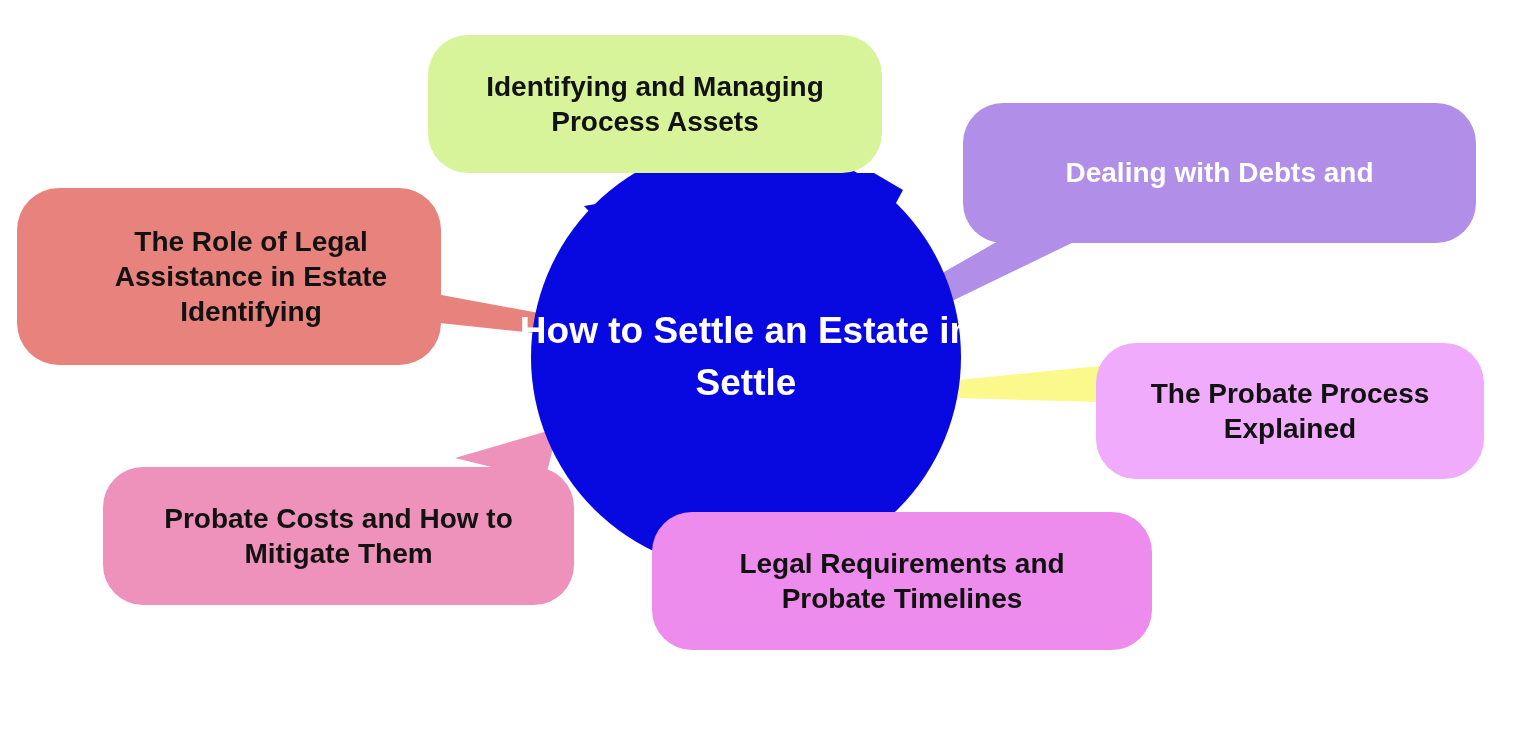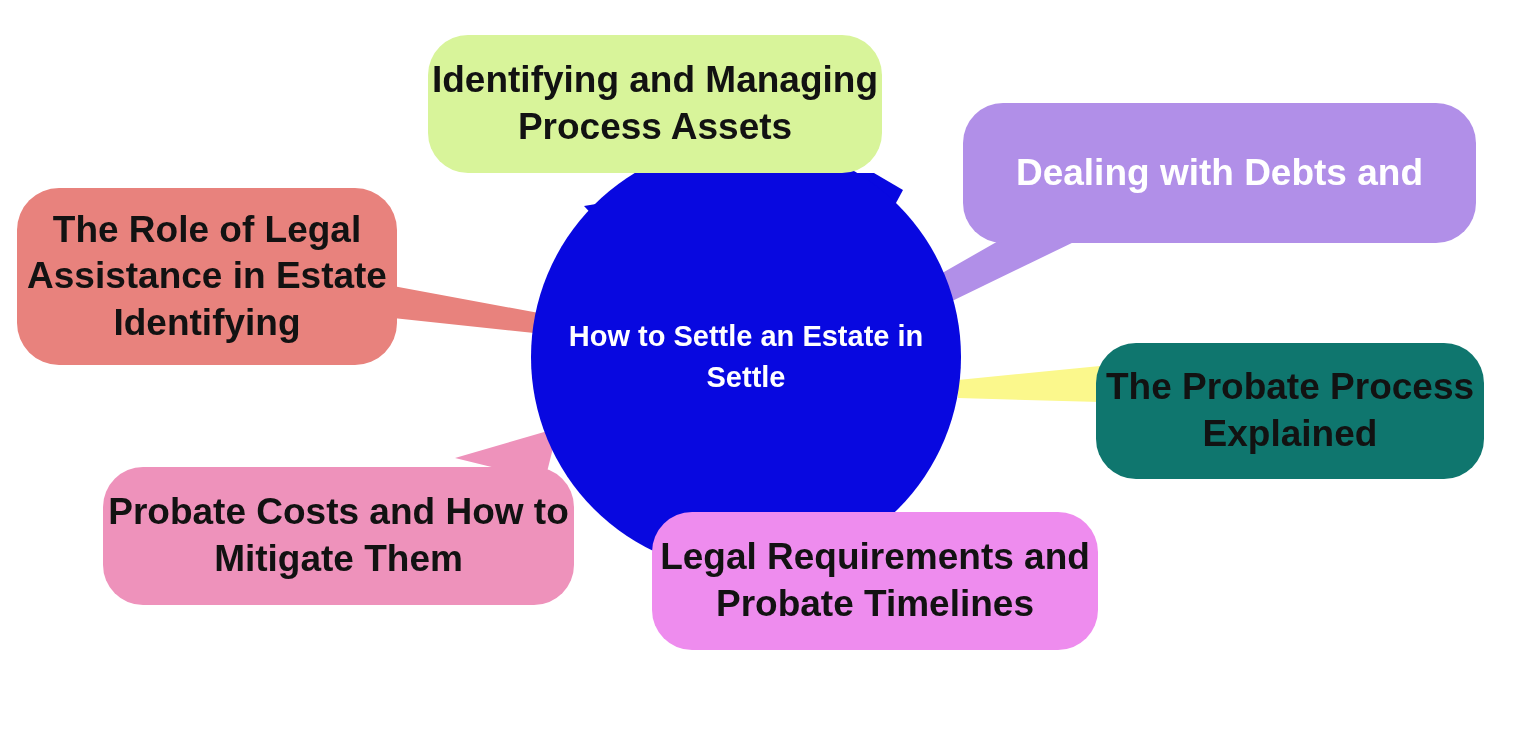--- a/index.html
+++ b/index.html
@@ -16,45 +16,45 @@
     left: 0; top: 0;
   }
   .bubble {
     position: absolute;
     display: flex;
     flex-direction: column;
     align-items: center;
     justify-content: center;
     text-align: center;
     font-weight: bold;
-    font-size: 37px;
+    font-size: 28px;
     line-height: 1.26;
     border-radius: 40px;
   }
   .bubble span { display: block; white-space: nowrap; }
   .center-label {
     position: absolute;
     left: 531px; top: 142px;
     width: 430px; height: 430px;
     display: flex;
     flex-direction: column;
     align-items: center;
     justify-content: center;
     text-align: center;
     font-weight: bold;
-    font-size: 29px;
+    font-size: 37px;
     line-height: 1.4;
   }
   .center-label span { display: block; white-space: nowrap; }
   .n0 { left: 428px;  top: 35px;  width: 454px; height: 138px; }
   .n1 { left: 963px;  top: 103px; width: 513px; height: 140px; }
   .n2 { left: 1096px; top: 343px; width: 388px; height: 136px; }
-  .n3 { left: 652px;  top: 512px; width: 446px; height: 138px; }
+  .n3 { left: 652px;  top: 512px; width: 500px; height: 138px; }
   .n4 { left: 103px;  top: 455px; width: 471px; height: 138px; margin-top: 12px; }
-  .n5 { left: 17px;   top: 188px; width: 380px; height: 177px; border-radius: 42px; }
+  .n5 { left: 17px;   top: 188px; width: 380px; height: 177px; border-radius: 42px; padding-left: 44px; }
 </style>
 </head>
 <body>
 
 <div class="stage">
 
   <svg class="links" width="1536" height="729" viewBox="0 0 1536 729">
 
     <polygon points="584,206 782,173 874,173 903,190 862,266 640,266" fill="#0808e0"></polygon>
 
@@ -76,21 +76,21 @@
 
   <div class="bubble n0" style="background: rgb(216, 244, 154); color: rgb(18, 18, 18);">
     <span>Identifying and Managing</span>
     <span>Process Assets</span>
   </div>
 
   <div class="bubble n1" style="background: rgb(177, 143, 232); color: rgb(255, 255, 255);">
     <span>Dealing with Debts and</span>
   </div>
 
-  <div class="bubble n2" style="background: #0f766e; color: rgb(18, 18, 18); align-items: center;">
+  <div class="bubble n2" style="background: #f0abfc; color: rgb(18, 18, 18); align-items: center;">
     <span>The Probate Process</span>
     <span>Explained</span>
   </div>
 
   <div class="bubble n3" style="background: rgb(238, 140, 238); color: rgb(18, 18, 18);">
     <span>Legal Requirements and</span>
     <span>Probate Timelines</span>
   </div>
 
   <div class="bubble n4" style="background: rgb(238, 146, 187); color: rgb(18, 18, 18);">

